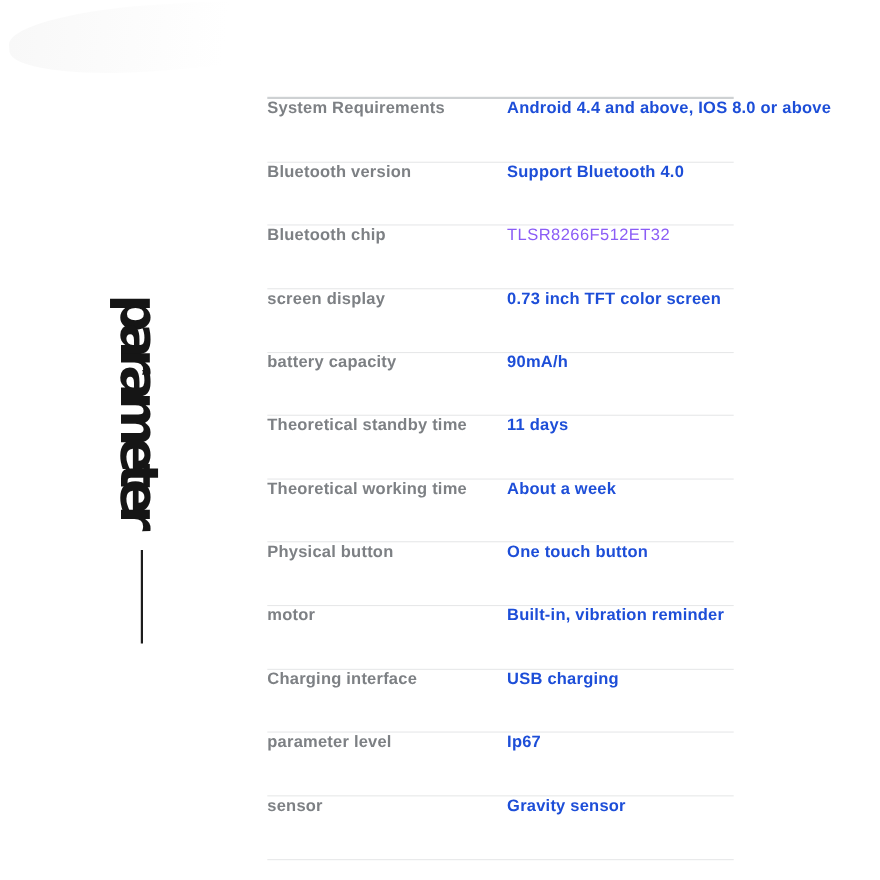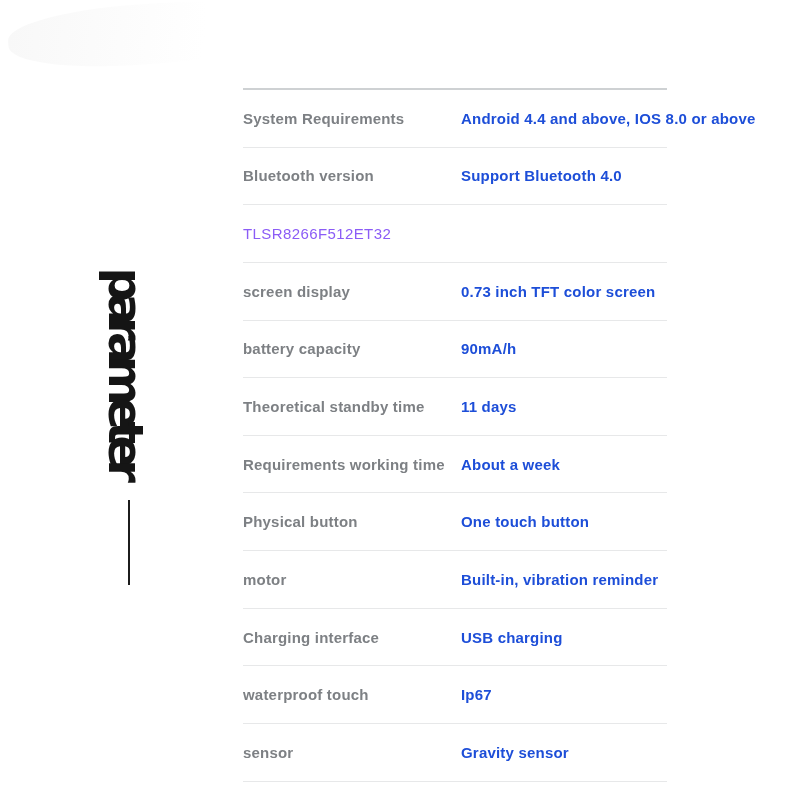--- a/index.html
+++ b/index.html
@@ -41,21 +41,20 @@
   
   .spec-table {
     position: absolute;
     left: 243px; top: 88px;
     width: 424px;
     border-top: 2px solid #ced1d3;
   }
   .spec-row {
     height: 57.65px;
     display: flex;
-    align-items: center;
     border-bottom: 1px solid #e7e8e9;
   }
   .spec-label {
     width: 218px;
     flex: none;
     font-weight: bold;
     font-size: 15px;
     color: #7d8084;
     letter-spacing: 0.2px;
     white-space: nowrap;
@@ -84,51 +83,52 @@
 <div class="spec-table">
   <div class="spec-row">
     <span class="spec-label">System Requirements</span>
     <span class="spec-value">Android 4.4 and above, IOS 8.0 or above</span>
   </div>
   <div class="spec-row">
     <span class="spec-label">Bluetooth version</span>
     <span class="spec-value">Support Bluetooth 4.0</span>
   </div>
   <div class="spec-row">
+    <span class="spec-label">Bluetooth chip</span>
     <span class="spec-value plain">TLSR8266F512ET32</span>
   </div>
   <div class="spec-row">
     <span class="spec-label">screen display</span>
     <span class="spec-value">0.73 inch TFT color screen</span>
   </div>
   <div class="spec-row">
     <span class="spec-label">battery capacity</span>
     <span class="spec-value">90mA/h</span>
   </div>
   <div class="spec-row">
     <span class="spec-label">Theoretical standby time</span>
     <span class="spec-value">11 days</span>
   </div>
   <div class="spec-row">
-    <span class="spec-label">Requirements working time</span>
+    <span class="spec-label">Theoretical working time</span>
     <span class="spec-value">About a week</span>
   </div>
   <div class="spec-row">
     <span class="spec-label">Physical button</span>
     <span class="spec-value">One touch button</span>
   </div>
   <div class="spec-row">
     <span class="spec-label">motor</span>
     <span class="spec-value">Built-in, vibration reminder</span>
   </div>
   <div class="spec-row">
     <span class="spec-label">Charging interface</span>
     <span class="spec-value">USB charging</span>
   </div>
   <div class="spec-row">
-    <span class="spec-label">waterproof touch</span>
+    <span class="spec-label">parameter level</span>
     <span class="spec-value">Ip67</span>
   </div>
   <div class="spec-row">
     <span class="spec-label">sensor</span>
     <span class="spec-value">Gravity sensor</span>
   </div>
 </div>
 
 </body></html>

